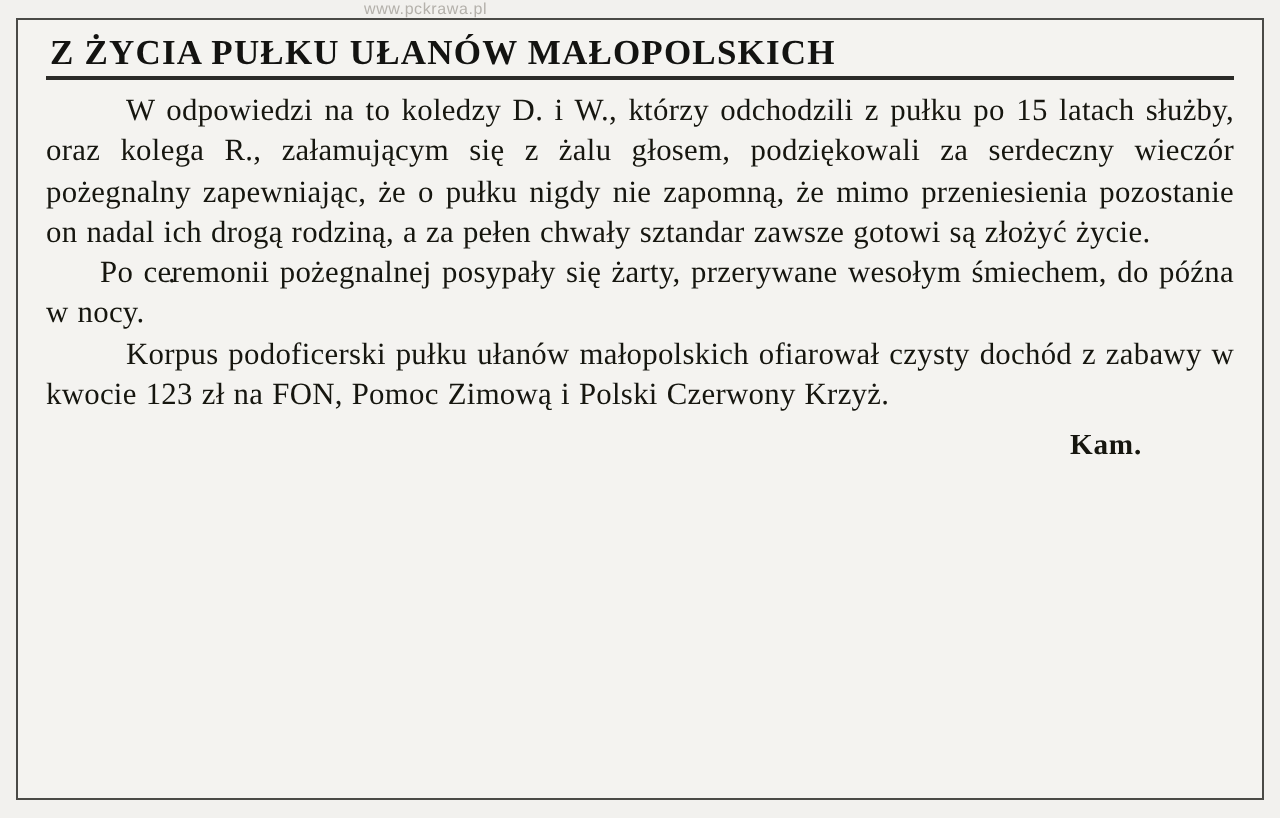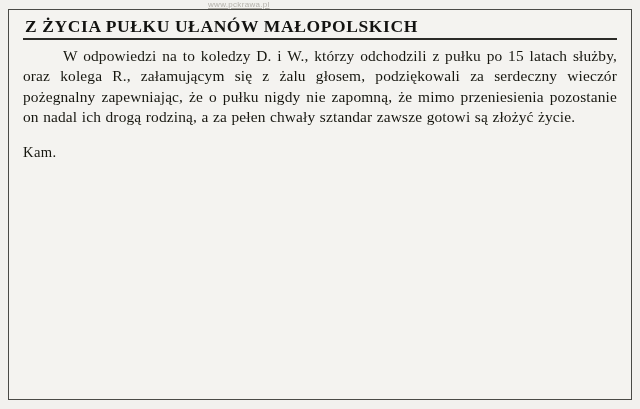--- a/index.html
+++ b/index.html
@@ -12,27 +12,26 @@
     width: 640px;
     height: 409px;
     background: #f2f1ee;
     overflow: hidden;
     font-family: "Liberation Serif", serif;
   }
   
   .watermark {
     position: absolute;
     top: 0px;
-    left: 208px;
+    left: 182px;
     font-family: "Liberation Sans", sans-serif;
     font-size: 8px;
     color: #b4b1ab;
     letter-spacing: 0.3px;
     white-space: nowrap;
-    text-decoration: underline;
   }
   .article {
     position: absolute;
     top: 9px;
     left: 8px;
     width: 624px;
     height: 391px;
     background: #f4f3f0;
     border: 1px solid #4a4a46;
     box-sizing: border-box;
@@ -67,40 +66,43 @@
   .body-text p.dotted {
     text-indent: 34px;
   }
   .body-text p.dotted::before {
     content: ".";
     display: inline-block;
     width: 0;
     margin-left: -7px;
   }
   .signature {
-    margin-top: 17px;
-    font-weight: normal;
+    margin-top: 7px;
+    text-align: right;
+    font-weight: bold;
     font-size: 14.6px;
     color: #16160f;
     padding-right: 46px;
     letter-spacing: 0.4px;
   }
 </style>
 </head>
 <body>
 
 <div class="page">
 
   <div class="watermark">www.pckrawa.pl</div>
 
   <div class="article">
 
     <div class="headline">Z ŻYCIA PUŁKU UŁANÓW MAŁOPOLSKICH</div>
     <div class="rule"></div>
 
     <div class="body-text">
       <p>W odpowiedzi na to koledzy D. i W., którzy odchodzili z pułku po 15 latach służby, oraz kolega R., załamującym się z żalu głosem, podziękowali za serdeczny wieczór pożegnalny zapewniając, że o pułku nigdy nie zapomną, że mimo przeniesienia pozostanie on nadal ich drogą rodziną, a za pełen chwały sztandar zawsze gotowi są złożyć życie.</p>
+      <p class="dotted">Po ceremonii pożegnalnej posypały się żarty, przerywane wesołym śmiechem, do późna w nocy.</p>
+      <p>Korpus podoficerski pułku ułanów małopolskich ofiarował czysty dochód z zabawy w kwocie 123 zł na FON, Pomoc Zimową i Polski Czerwony Krzyż.</p>
     </div>
 
     <div class="signature">Kam.</div>
 
   </div>
 </div>
 
 </body></html>

